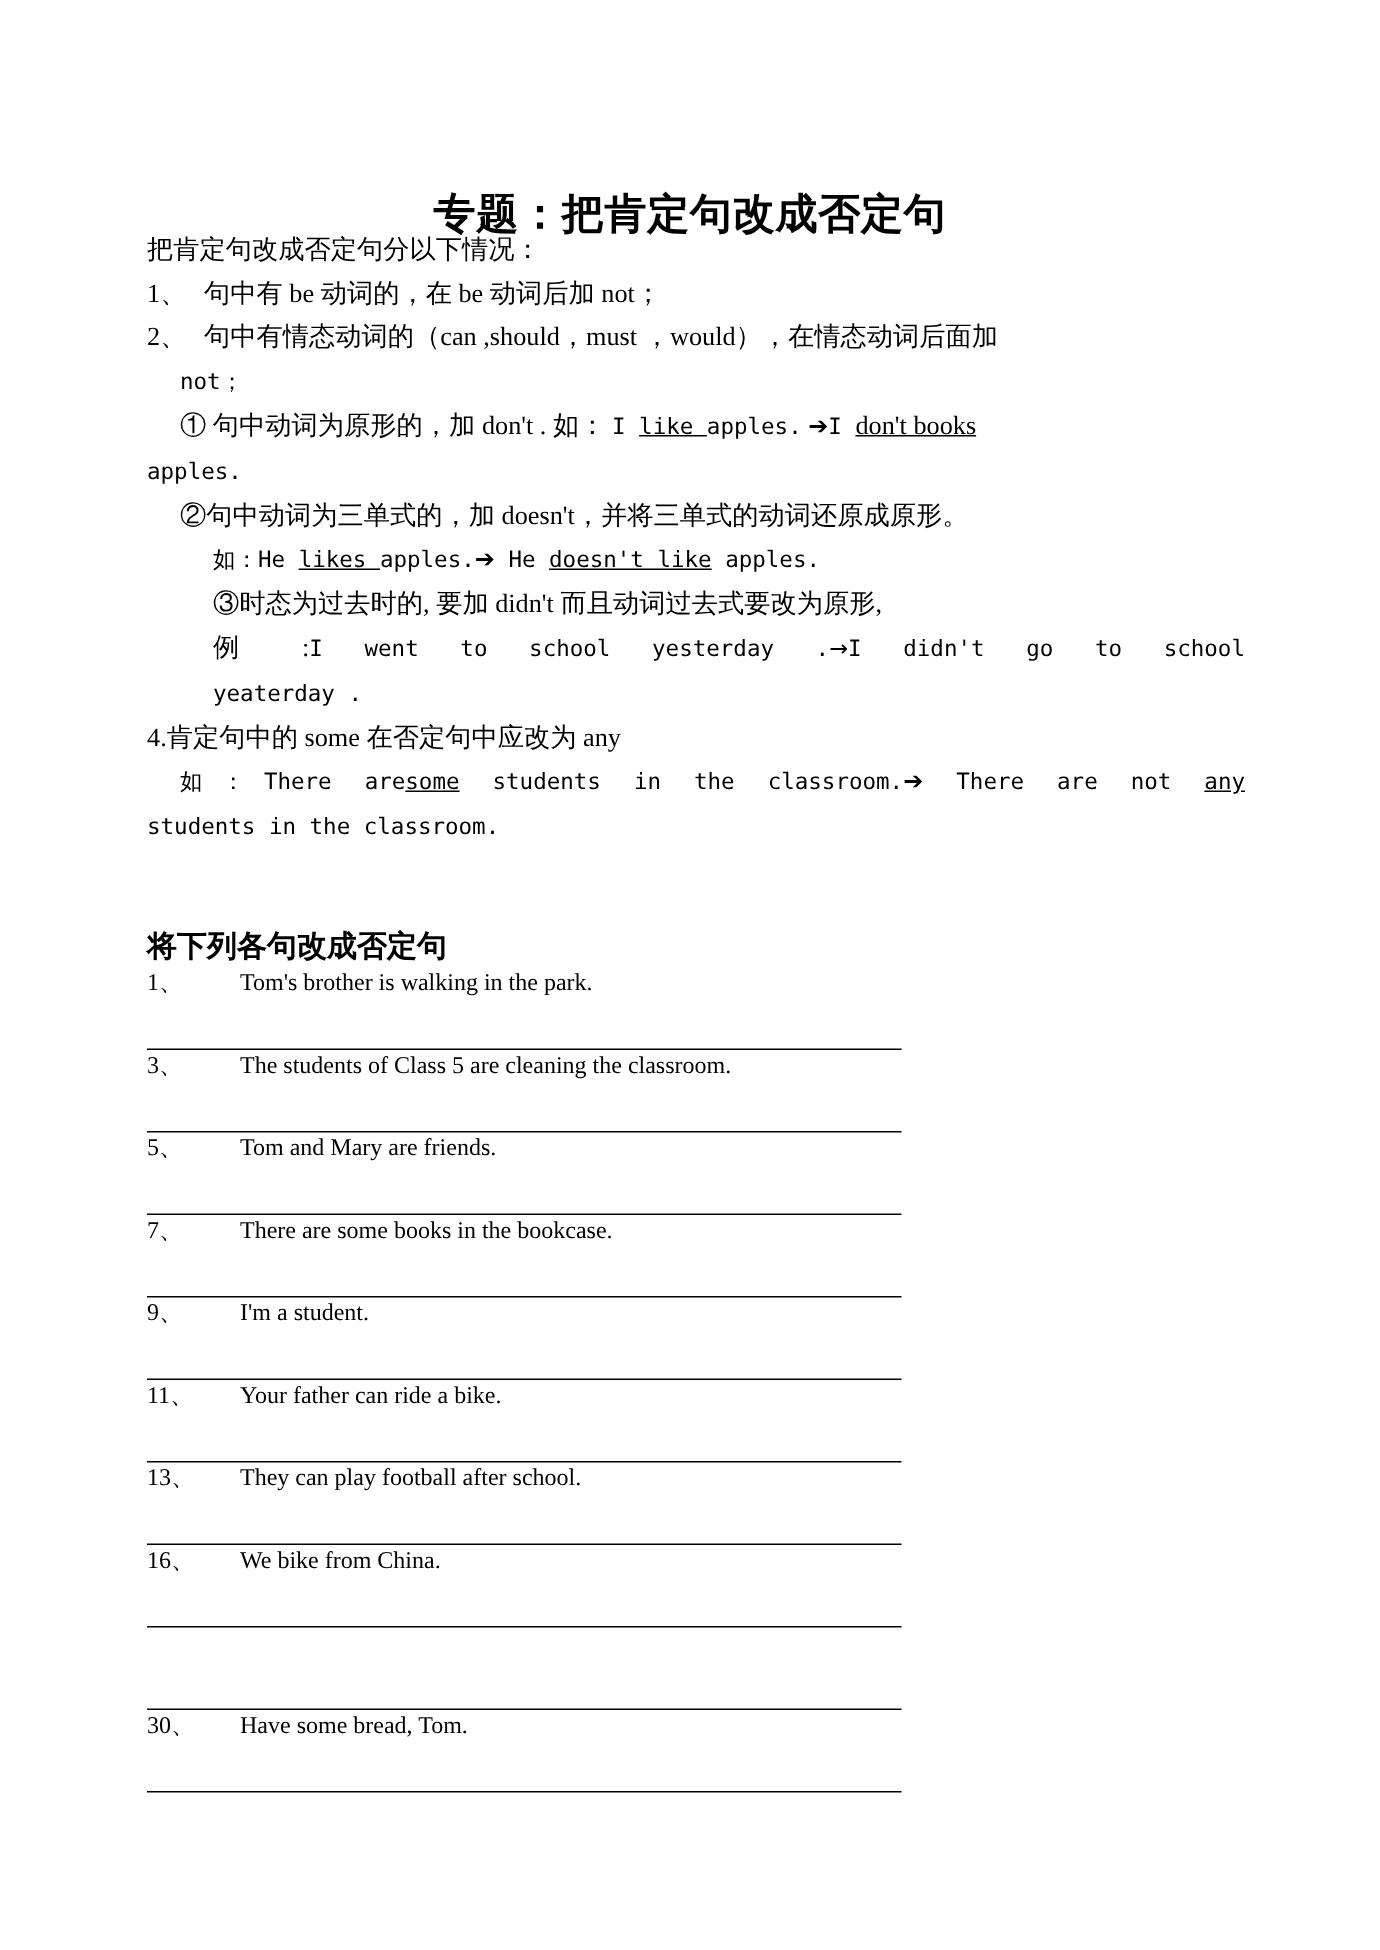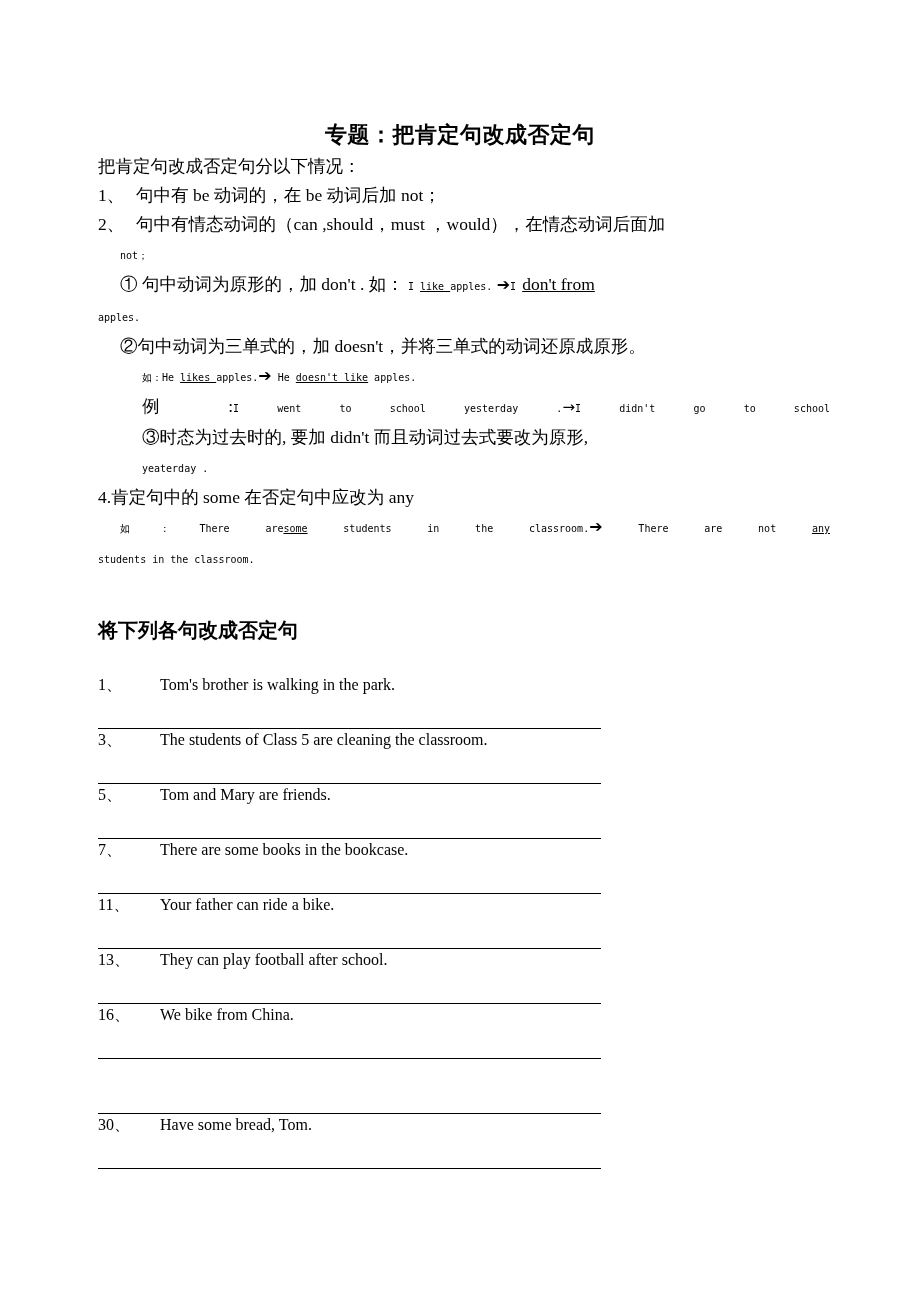--- a/index.html
+++ b/index.html
@@ -24,40 +24,40 @@
     padding: 0;
   }
 
   
   .doc-title {
     position: absolute;
     left: 98px;
     top: 105px;
     width: 724px;
     text-align: center;
-    font-size: 22px;
+    font-size: 28px;
     font-weight: bold;
     letter-spacing: 0.5px;
     font-family: "DejaVu Sans", "Liberation Sans", sans-serif;
   }
 
   
   .intro {
     position: absolute;
     left: 98px;
     top: 152px;
     width: 732px;
     font-size: 17.5px;
     line-height: 29px;
   }
   .intro p { margin: 0; }
 
   .mono {
     font-family: "DejaVu Sans Mono", "Liberation Mono", monospace;
-    font-size: 10px;
+    font-size: 15px;
   }
   .serif-en {
     font-family: "Liberation Serif", "DejaVu Serif", serif;
   }
   .u { text-decoration: underline; }
   .ind2 { padding-left: 22px; }
   .ind3 { padding-left: 44px; }
 
   .num-col {
     display: inline-block;
@@ -88,21 +88,21 @@
     top: 600px;
     font-size: 20px;
     font-weight: bold;
     font-family: "DejaVu Sans", "Liberation Sans", sans-serif;
   }
 
   
   .exercises {
     position: absolute;
     left: 98px;
-    top: 674px;
+    top: 645px;
     width: 503px;
   }
   .ex-item {
     position: relative;
     height: 55px;
   }
   .ex-row {
     font-size: 16px;
     line-height: 22px;
     white-space: nowrap;
@@ -143,41 +143,41 @@
     </p>
     <p class="ind2">
       <span class="mono">not；</span>
     </p>
 
 
     <p class="ind2">
       <span>①</span>
       <span>句中动词为原形的，加 don't . 如：</span>
       <span class="mono">I </span><span class="mono u">like </span><span class="mono">apples.</span>
-      <span class="arrow-bold">➔</span><span class="mono">I </span><span class="serif-en u">don't from</span>
+      <span class="arrow-bold">➔</span><span class="mono">I </span><span class="serif-en u">don't books</span>
     </p>
     <p>
       <span class="mono">apples.</span>
     </p>
 
     <p class="ind2">
       <span>②</span><span>句中动词为三单式的，加 doesn't，并将三单式的动词还原成原形。</span>
     </p>
 
     <p class="ind3">
       <span class="mono">如：He </span><span class="mono u">likes </span><span class="mono">apples.</span><span class="arrow-bold">➔</span><span class="mono"> He </span><span class="mono u">doesn't like</span><span class="mono"> apples.</span>
     </p>
 
+    <p class="ind3">
+      <span>③</span><span>时态为过去时的, 要加 didn't  而且动词过去式要改为原形,</span>
+    </p>
+
     <p class="ind3 justify-line" style="width:688px;">
       <span>例 :</span><span class="mono">I went to school yesterday .</span><span class="arrow-thin">→</span><span class="mono">I didn't  go to school</span>
     </p>
-
-    <p class="ind3">
-      <span>③</span><span>时态为过去时的, 要加 didn't  而且动词过去式要改为原形,</span>
-    </p>
     <p class="ind3">
       <span class="mono">yeaterday .</span>
     </p>
 
     <p>
       <span>4.肯定句中的 some 在否定句中应改为 any</span>
     </p>
 
     <p class="ind2 justify-line" style="width:710px;">
       <span class="mono">如：There are</span><span class="mono u">some</span><span class="mono"> students in the classroom.</span><span class="arrow-bold">➔</span><span class="mono"> There are not </span><span class="mono u">any</span>
@@ -213,20 +213,26 @@
       <div class="ans-line"></div>
     </div>
 
     <div class="ex-item">
       <div class="ex-row">
         <span class="ex-num">7、</span><span class="ex-text">There are some books in the bookcase.</span>
       </div>
       <div class="ans-line"></div>
     </div>
 
+    <div class="ex-item">
+      <div class="ex-row">
+        <span class="ex-num">9、</span><span class="ex-text">I'm a student.</span>
+      </div>
+      <div class="ans-line"></div>
+    </div>
 
     <div class="ex-item">
       <div class="ex-row">
         <span class="ex-num">11、</span><span class="ex-text">Your father can ride a bike.</span>
       </div>
       <div class="ans-line"></div>
     </div>
 
     <div class="ex-item">
       <div class="ex-row">

